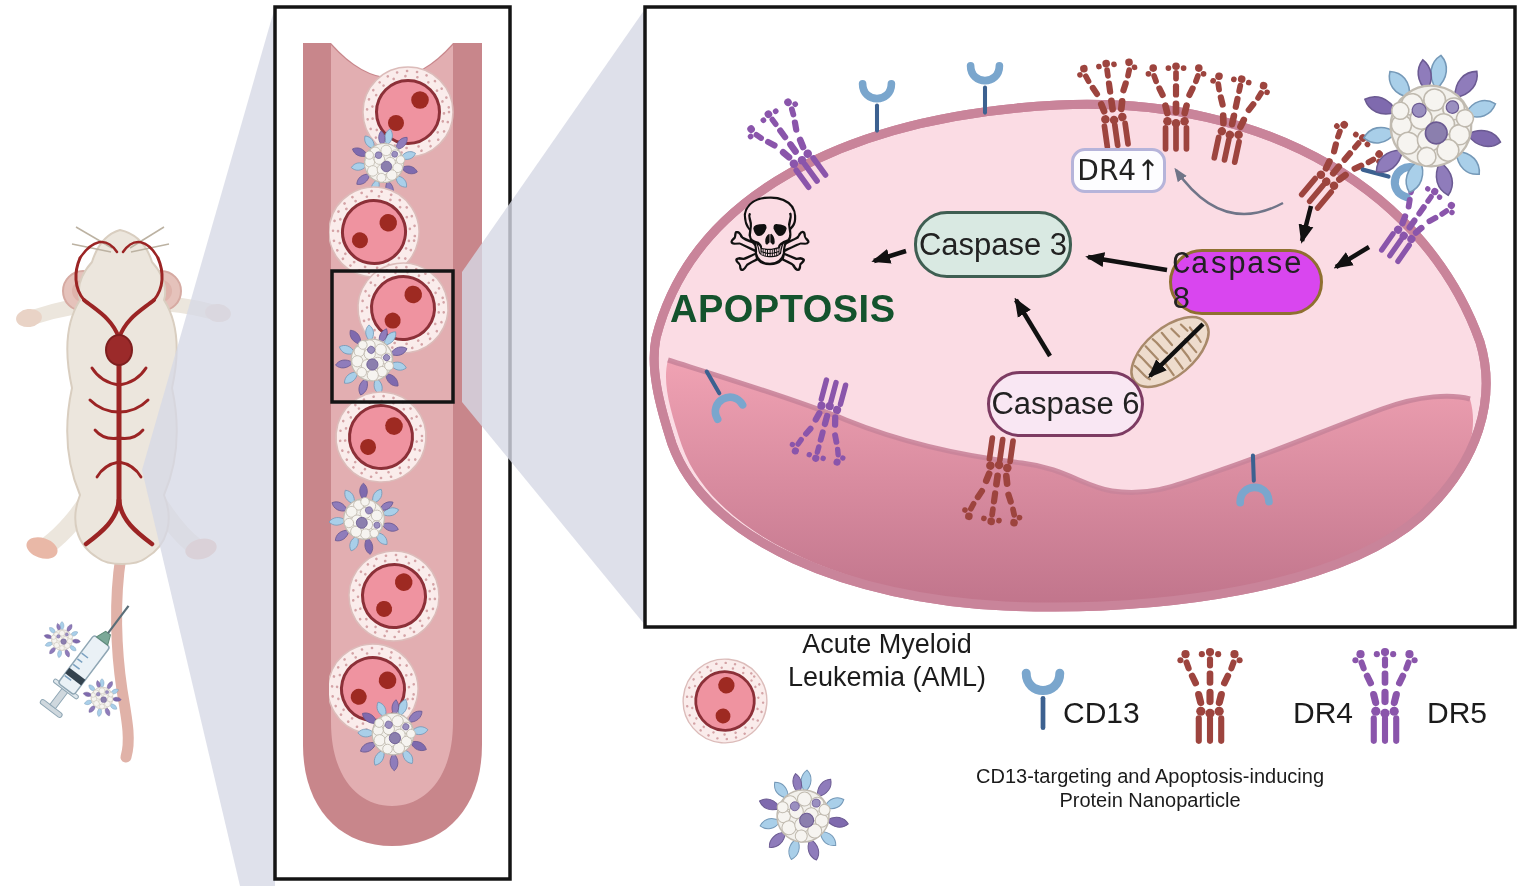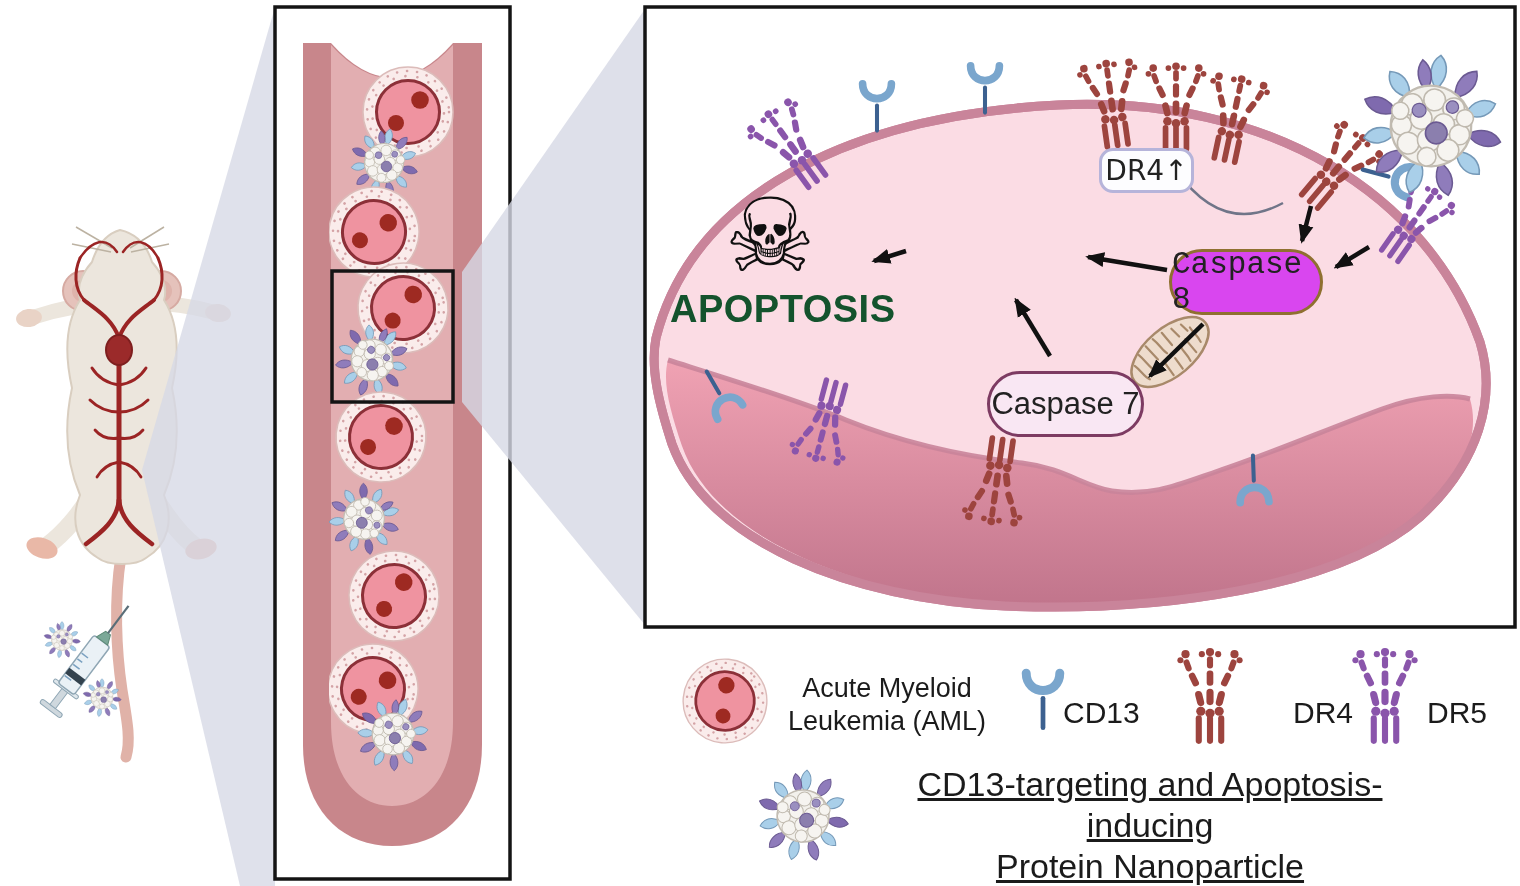--- a/index.html
+++ b/index.html
@@ -4,31 +4,31 @@
 <style>
   html,body{margin:0;padding:0;background:#fff;}
   .canvas{position:relative;width:1520px;height:886px;background:#fff;overflow:hidden;
           font-family:"Liberation Sans",sans-serif;}
   .abs{position:absolute;}
   .lbl{color:#1b1b1b;}
   .pre{white-space:pre-line;}
   .pillbox{display:flex;align-items:center;justify-content:center;border-radius:33px;
            font-size:31px;color:#222;box-sizing:border-box;}
   #dr4box{border:3px solid #b6b4da;border-radius:13px;background:#fdfdff;
-          font-size:28px;font-family:"DejaVu Sans","Liberation Sans",sans-serif;border-radius:14px;margin-left:28px;}
+          font-size:28px;font-family:"DejaVu Sans","Liberation Sans",sans-serif;border-radius:14px;}
   #c3box{border:3.5px solid #3f5e52;background:#d9e9e2;}
   #c8box{border:3.5px solid #8f7030;background:#d946ef;font-family:Liberation Mono, monospace;}
   #c9box{border:3.5px solid #7d3b62;background:#f9e7f3;}
   #apoptosis{font-weight:bold;font-size:38px;color:#14532d;text-align:right;letter-spacing:.5px;}
   #skull{font-size:102px;line-height:1;color:#101010;text-align:center;
          font-family:"DejaVu Sans",sans-serif;}
   #title{font-size:28px;}
   .legend-big{font-size:27px;text-align:center;line-height:1.22;}
   .legend-sm{font-size:30px;margin-top:14px;}
-  #np-caption-1{font-size:34px;text-align:center;line-height:1.2;text-decoration:underline;}
+  #np-caption-1{font-size:20px;text-align:center;line-height:1.2;}
   #np-caption-2{font-size:27px;font-weight:bold;text-align:center;}
 </style>
 </head>
 <body>
 
 <div class="canvas">
 
 <svg class="abs" style="left:0;top:0" width="1520" height="886" viewBox="0 0 1520 886">
   <defs>
     <marker id="ah" viewBox="0 0 10 8" refX="8.5" refY="4" markerWidth="4.2" markerHeight="3.6" orient="auto">
@@ -315,26 +315,27 @@
   </g>
 </svg>
 
 
 <div id="skull" class="abs" style="left:715px;top:185px;width:110px">☠</div>
 
 <div id="apoptosis" class="abs" style="left:670px;top:288px;width:200px">APOPTOSIS</div>
 
 <div id="dr4box" class="abs pillbox" style="left:1071px;top:148px;width:95px;height:45px">DR4↑</div>
 
+<div id="c3box" class="abs pillbox" style="left:914px;top:211px;width:158px;height:67px">Caspase 3</div>
 
 <div id="c8box" class="abs pillbox" style="left:1169px;top:249px;width:154px;height:66px">Caspase 8</div>
 
-<div id="c9box" class="abs pillbox" style="left:987px;top:371px;width:157px;height:66px">Caspase 7</div>
-
-<div class="abs lbl legend-big pre" style="left:758px;top:672px;width:258px">Acute Myeloid
+<div id="c9box" class="abs pillbox" style="left:987px;top:371px;width:157px;height:66px">Caspase 6</div>
+
+<div class="abs lbl legend-big pre" style="left:758px;top:628px;width:258px">Acute Myeloid
 Leukemia (AML)</div>
 
 <div class="abs lbl legend-sm" style="left:1063px;top:682px">CD13</div>
 
 <div class="abs lbl legend-sm" style="left:1293px;top:682px">DR4</div>
 
 <div class="abs lbl legend-sm" style="left:1427px;top:682px">DR5</div>
 
 <div id="np-caption-1" class="abs lbl pre" style="left:880px;top:764px;width:540px">CD13-targeting and Apoptosis-inducing
 Protein Nanoparticle</div>

